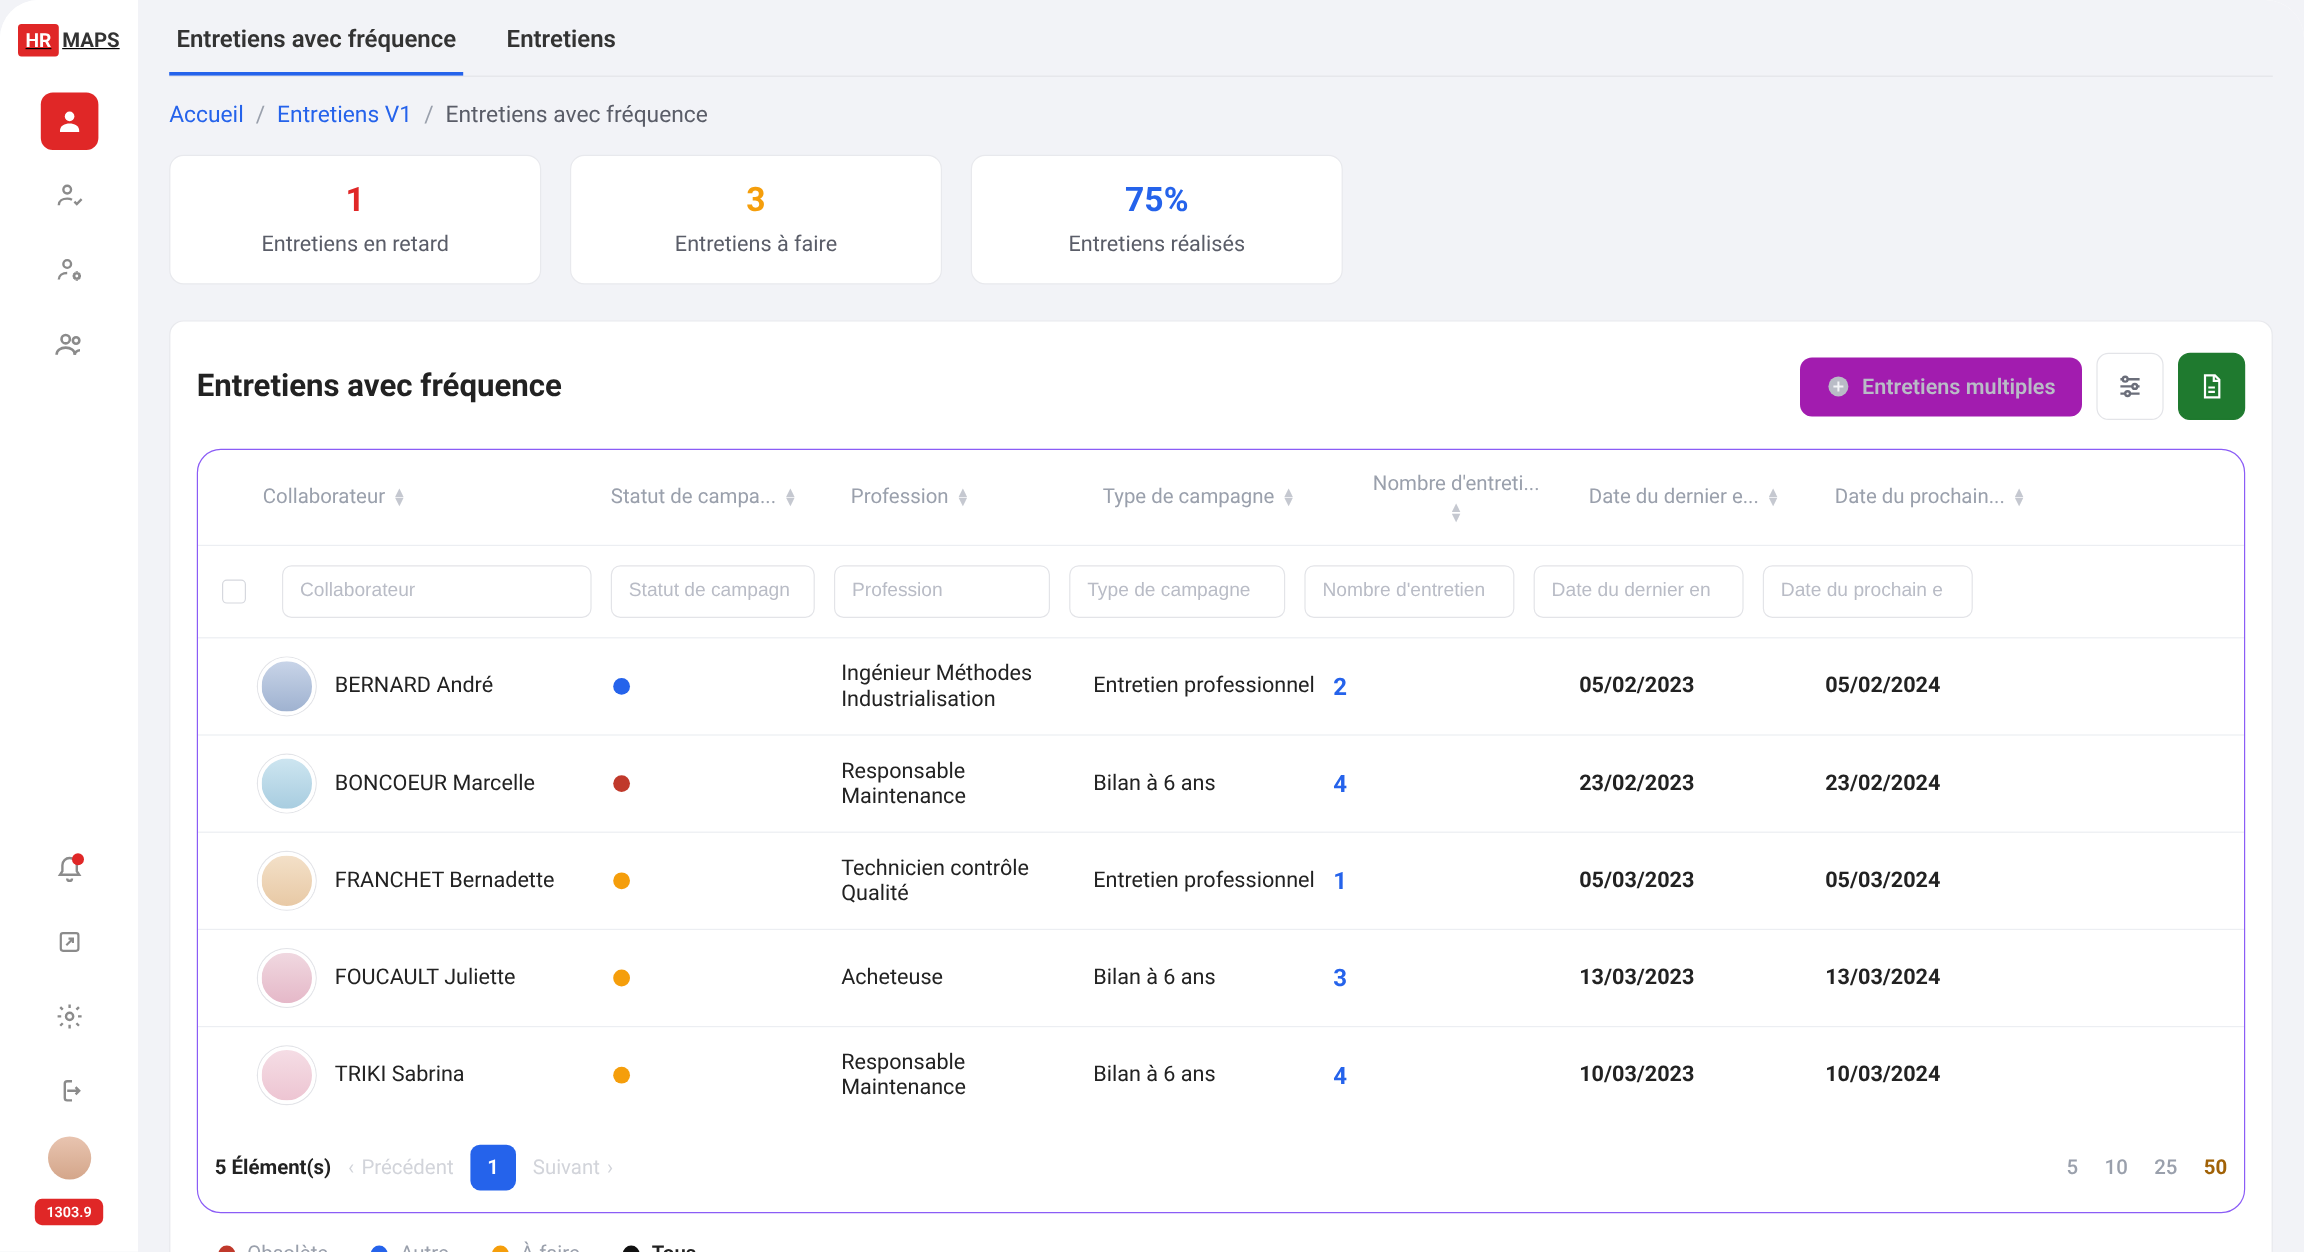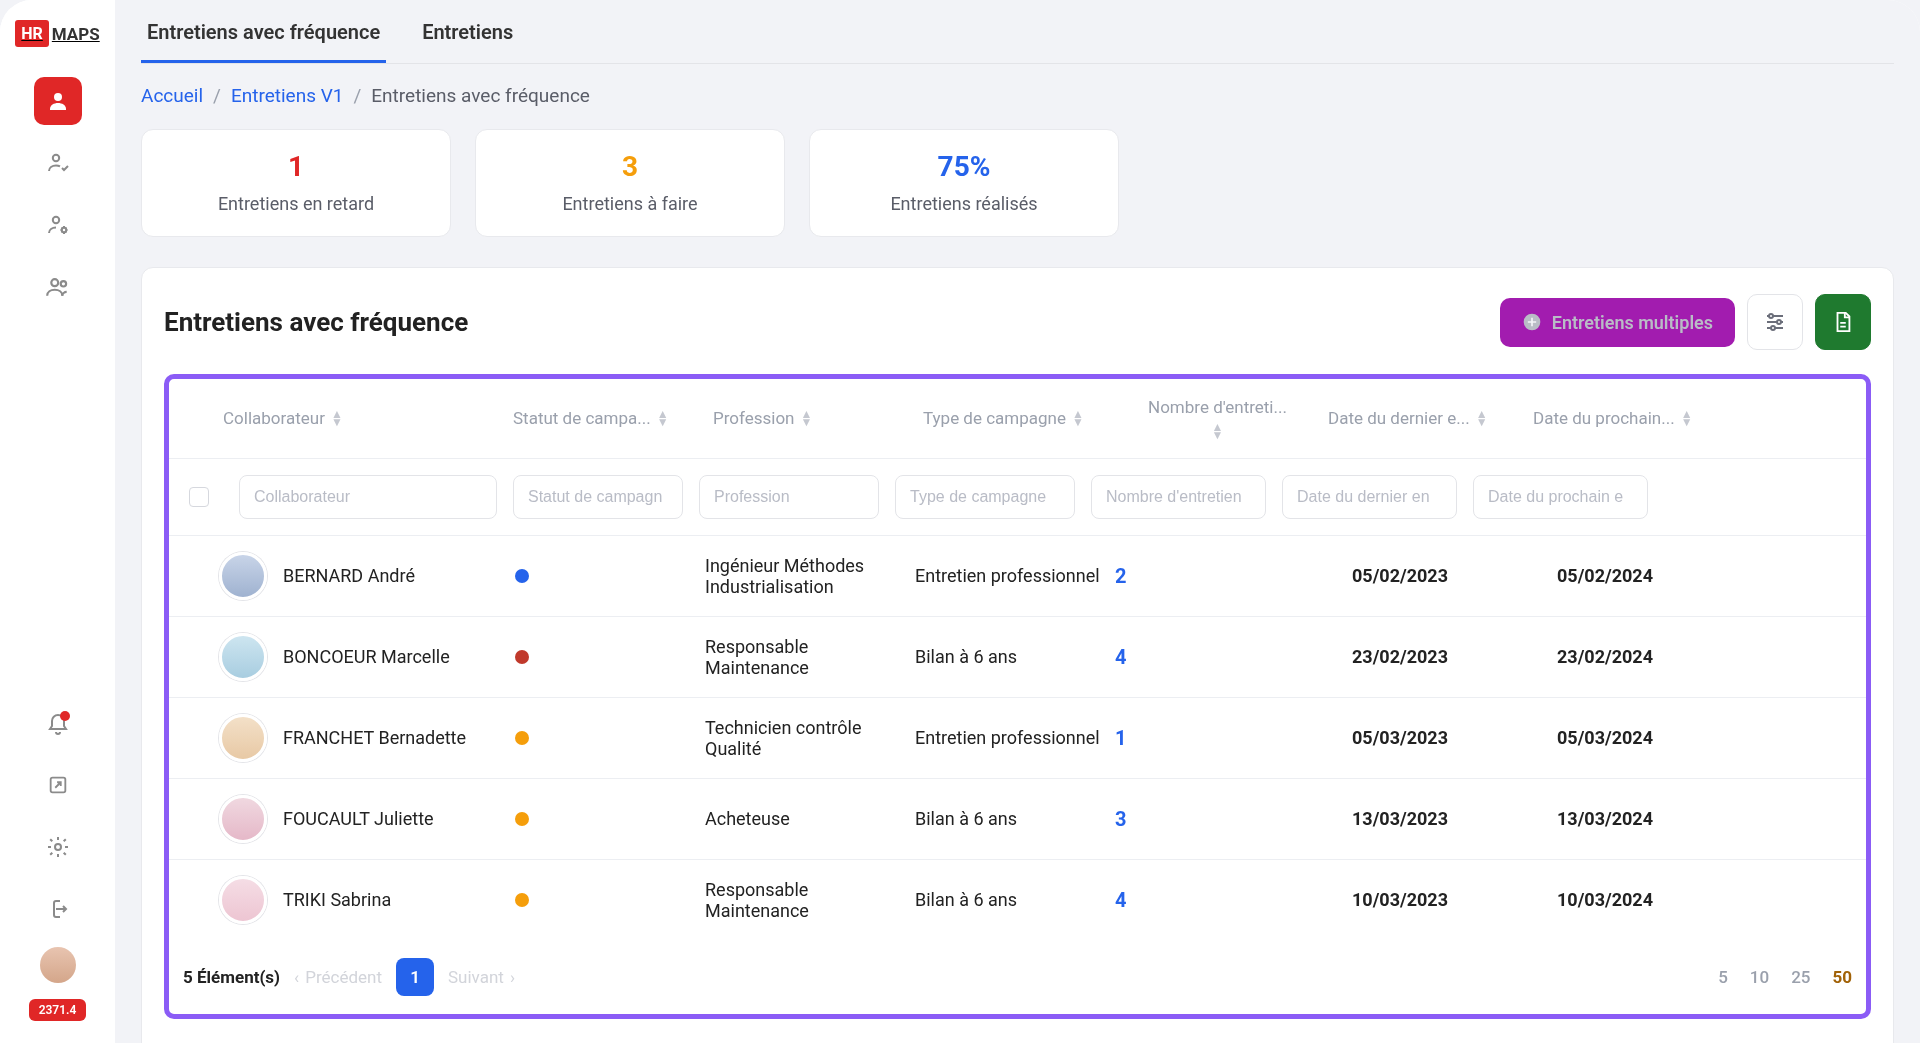--- a/index.html
+++ b/index.html
@@ -27,36 +27,36 @@
 .stats { display:flex; gap:24px; margin-bottom:30px; }
 .stat-card { background:#fff; border:1px solid #e8e9ed; border-radius:12px; width:310px; padding:20px 10px 22px; text-align:center; }
 .stat-num { font-size:28px; font-weight:700; margin-bottom:10px; }
 .stat-label { color:#5a5d68; font-size:18px; }
 .panel { background:#fff; border:1px solid #e8e9ed; border-radius:12px; padding: 26px 22px 10px 22px; }
 .panel-head { display:flex; align-items:center; margin-bottom:24px; }
 .panel-title { font-size:26px; font-weight:700; color:#222; flex:1; }
 .btn-disabled { background:#a21caf; color:#b9bcc6; font-size:18px; font-weight:600; padding:14px 22px; border-radius:10px; display:flex; align-items:center; gap:10px; margin-right:12px; }
 .icon-btn { width:56px; height:56px; border:1px solid #e3e4e8; border-radius:10px; display:flex; align-items:center; justify-content:center; cursor:pointer; margin-right:12px; color:#6b6e7a;}
 .icon-btn.green { background:#1f7a2f; border-color:#1f7a2f; color:#fff; margin-right:0;}
-.table-wrap { border:5px solid #8b5cf6; border-radius:10px; overflow:hidden; }
+.table-wrap { border:1px solid #8b5cf6; border-radius:20px; overflow:hidden; }
 .thead-row { display:flex; align-items:center; padding:18px 6px; font-size:17px; color:#9aa0ac; border-bottom:1px solid #eceef2;}
 .th { display:flex; align-items:center; gap:6px; padding:0 8px;}
 .sort-ic { color:#c5c8d0; font-size:12px; line-height:0.7;}
 .filter-row { display:flex; align-items:center; padding: 16px 6px; gap:0; border-bottom:1px solid #eceef2;}
 .chk { width:20px; height:20px; border:1px solid #d6d8de; border-radius:4px; margin:0 22px 0 14px;}
 .filter-input { border:1px solid #e3e4e8; border-radius:8px; height:44px; padding:0 14px; font-size:16px; color:#333; background:#fff; margin:0 8px; }
 .filter-input::placeholder { color:#b9bcc6; }
 .row { display:flex; align-items:center; padding:16px 6px; border-bottom:1px solid #eceef2; font-size:18px; color:#222;}
 .row:last-child { border-bottom:none; }
 .col-collab { width:330px; display:flex; align-items:center; gap:16px; padding-left:44px;}
 .col-status { width:200px; display:flex; align-items:center; padding-left:10px;}
 .col-prof { width:210px; padding-right:10px;}
 .col-type { width:200px;}
 .col-num { width:205px; }
-.col-d1 { width:205px; font-weight:700;margin-left:32px;}
+.col-d1 { width:205px; font-weight:700;}
 .col-d2 { width:180px; font-weight:700;}
 .avatar { width:48px; height:48px; border-radius:50%; background:#d8c9f0; flex-shrink:0; border:3px solid #fff; box-shadow:0 0 0 1px #e3e4e8;}
 .av1 { background: linear-gradient(#c8d4e8,#9fb2d0); }
 .av2 { background: linear-gradient(#cde5f0,#a8cde0); }
 .av3 { background: linear-gradient(#f3e0c8,#e8c9a5); }
 .av4 { background: linear-gradient(#f0d8e0,#e5b8c8); }
 .av5 { background: linear-gradient(#f5dde5,#edc5d2); }
 .dot { width:14px; height:14px; border-radius:50%; }
 .d-blue { background:#2563eb; }
 .d-red { background:#c0392b; }
@@ -133,21 +133,21 @@
           <path d="M12 2v3M12 19v3M4.2 4.2l2.1 2.1M17.7 17.7l2.1 2.1M2 12h3M19 12h3M4.2 19.8l2.1-2.1M17.7 6.3l2.1-2.1"></path>
         </svg>
     </div>
     <div class="nav-icon">
       <svg width="24" height="24" viewBox="0 0 24 24" fill="none" stroke="currentColor" stroke-width="2">
           <path d="M14 4h-4a2 2 0 00-2 2v12a2 2 0 002 2h4"></path>
           <path d="M10 12h10M17 9l3 3-3 3"></path>
         </svg>
     </div>
     <div class="avatar-small"></div>
-    <div class="version-badge">2371.4</div>
+    <div class="version-badge">1303.9</div>
   </div>
 
   <div class="main">
     <div class="tabs">
       <div class="tab active">Entretiens avec fréquence</div>
       <div class="tab">Entretiens</div>
     </div>
 
     <div class="breadcrumb">
       <a>Accueil</a>

